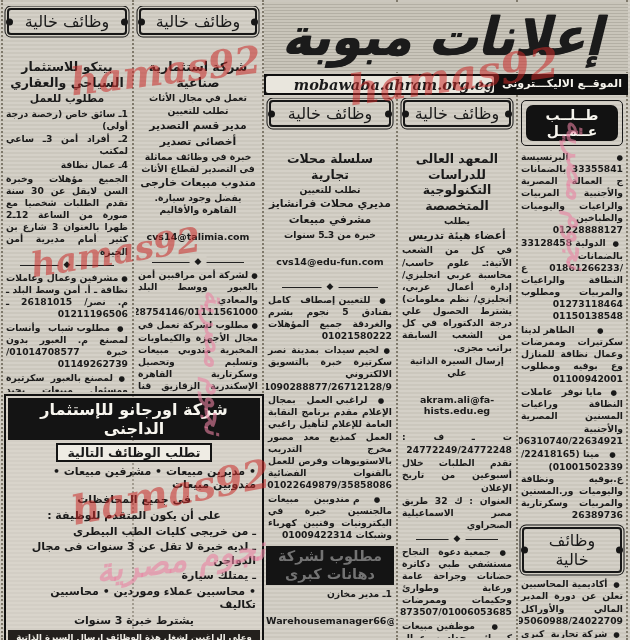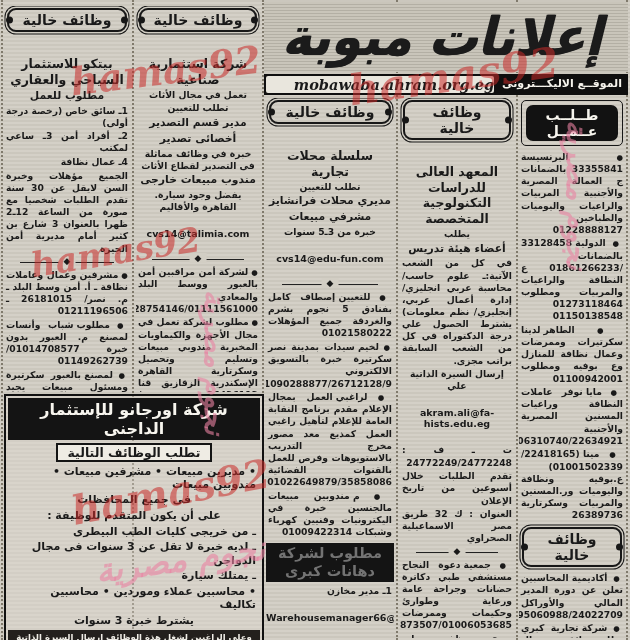--- a/index.html
+++ b/index.html
@@ -26,22 +26,22 @@
   .banner-title{font-size:49px;font-weight:bold;color:#1b1b1b;line-height:1;
     transform:skewX(-14deg) scaleY(1.08);text-shadow:1px 0 0 #1b1b1b;white-space:nowrap;}
   .site-bar{position:absolute;left:264px;top:74px;width:364px;height:21px;background:#0f0f0f;
     display:flex;align-items:stretch;z-index:2;}
   .site-label{color:#f6f4ed;font-weight:bold;font-size:11px;padding:3px 6px 0;white-space:nowrap;}
   .site-url-box{background:#e9e6dd;margin:2px;flex:1;text-align:right;border-radius:2px;
     font-family:"DejaVu Serif", serif;font-style:italic;font-weight:bold;font-size:14.5px;
     direction:ltr;line-height:17px;}
   
   .sh{position:relative;margin:2px 3px 5px;padding:2px 8px;text-align:center;
-    font-weight:bold;font-size:14px;letter-spacing:2px;
-    border:2px solid #171717;border-radius:9px;
+    font-weight:normal;font-size:16px;letter-spacing:2px;
+    border:2px solid #171717;border-radius:4px;
     box-shadow:0 0 0 1.5px #d2cec4, 0 0 0 2.5px #171717;}
   .sh::before{content:"";position:absolute;right:-3px;top:50%;width:7px;height:7px;background:#171717;border-radius:50%;transform:translateY(-50%);}
   .sh::after{content:"";position:absolute;left:-3px;top:50%;width:7px;height:7px;background:#171717;border-radius:50%;transform:translateY(-50%);}
   
   .shd{border:1.5px solid #171717;border-radius:5px;padding:4px;margin:2px 2px 5px;}
   .shd .bar{display:block;background:#121212;color:#f7f5ee;border-radius:7px;
     font-weight:bold;font-size:14px;letter-spacing:4px;text-align:center;padding:2px 2px;}
   
   .t{font-size:9.2px;font-weight:700;line-height:1.32;text-align:justify;padding:0 2px;margin:1.5px 0;}
   .ctr{text-align:center;}

